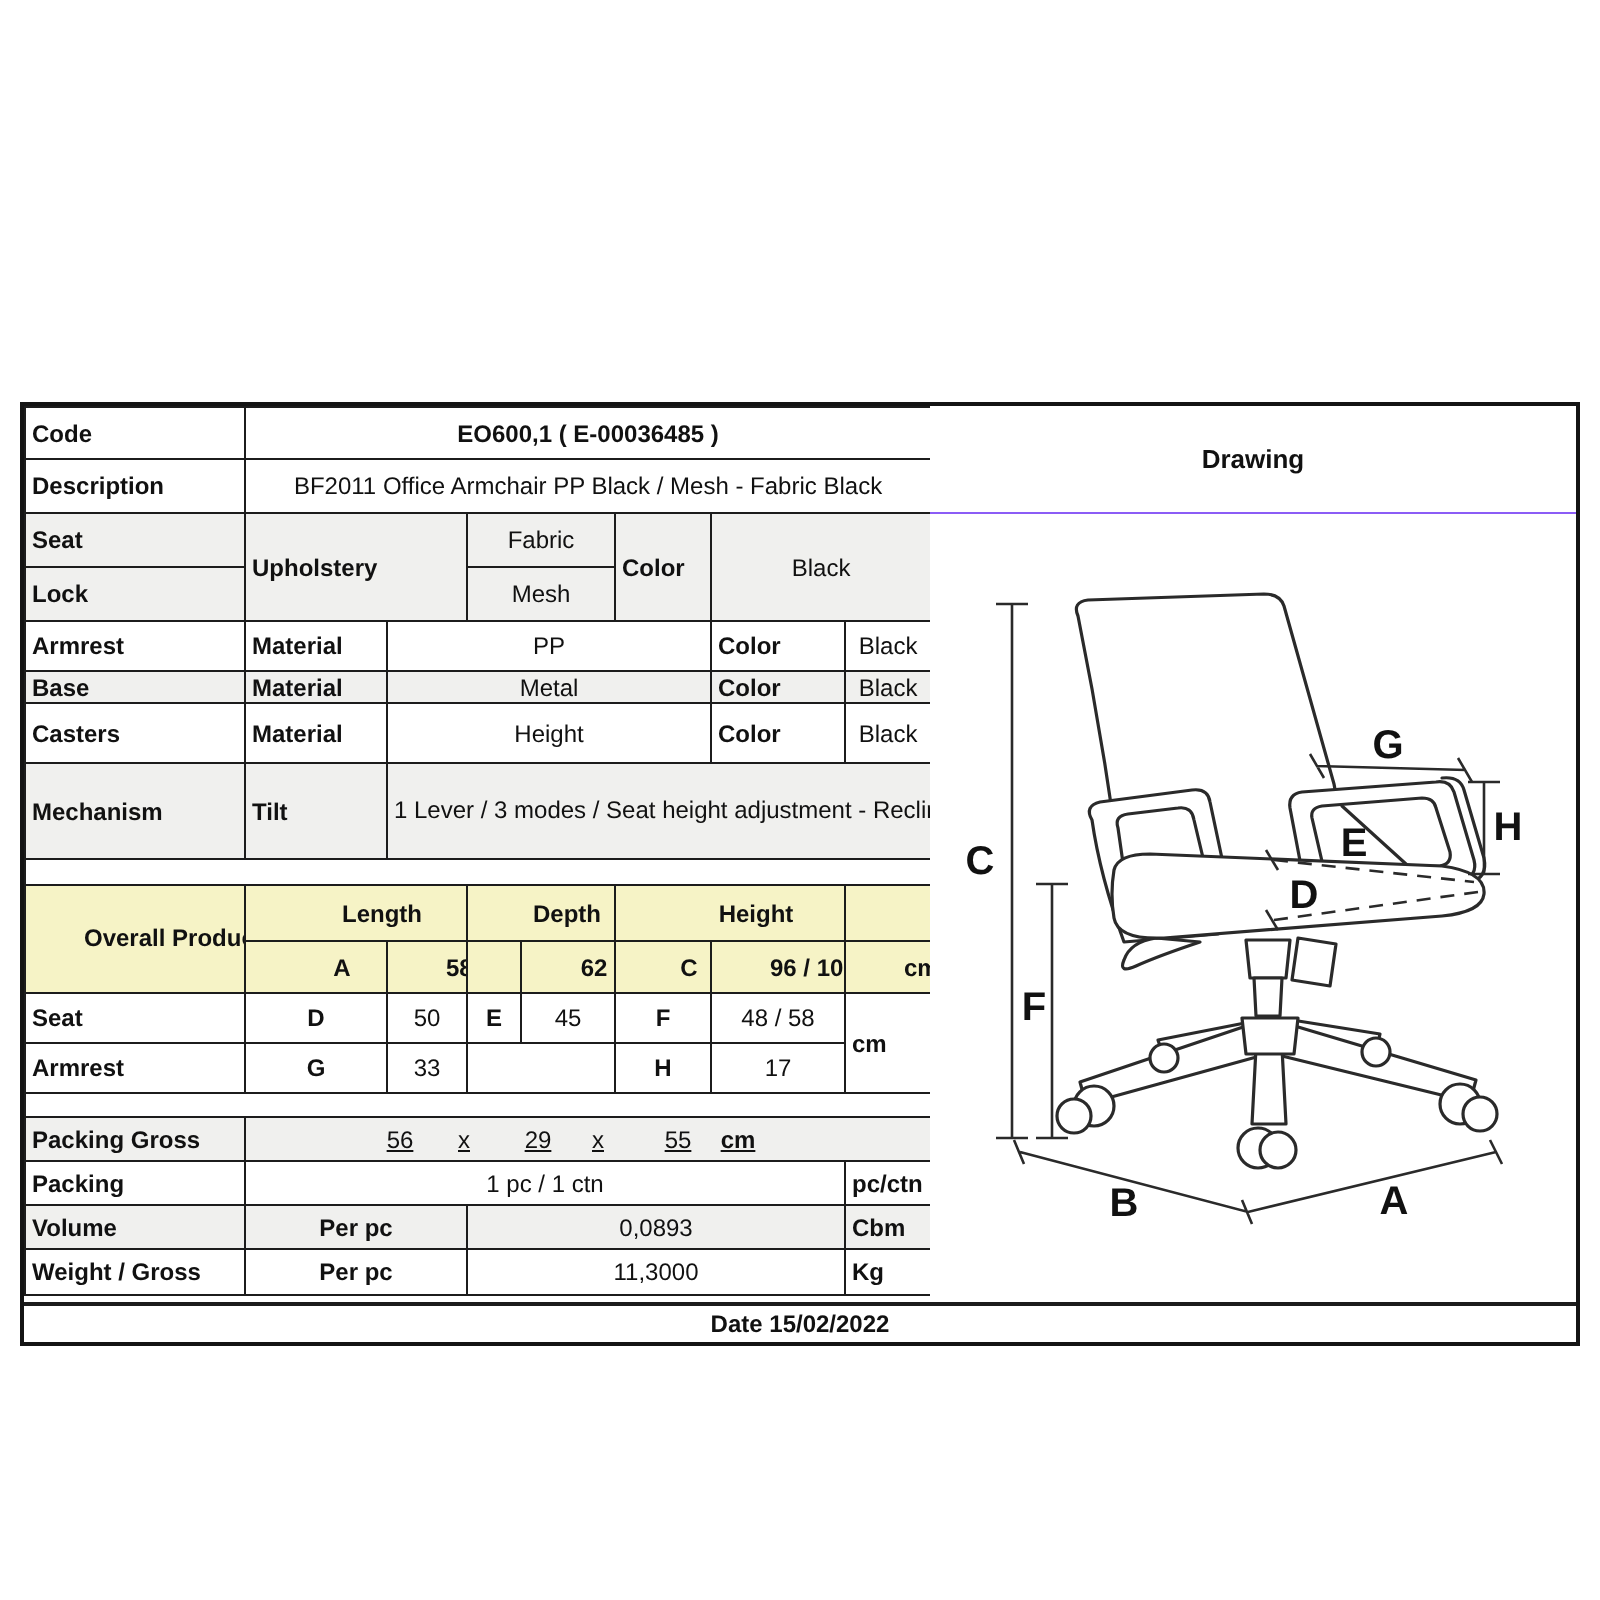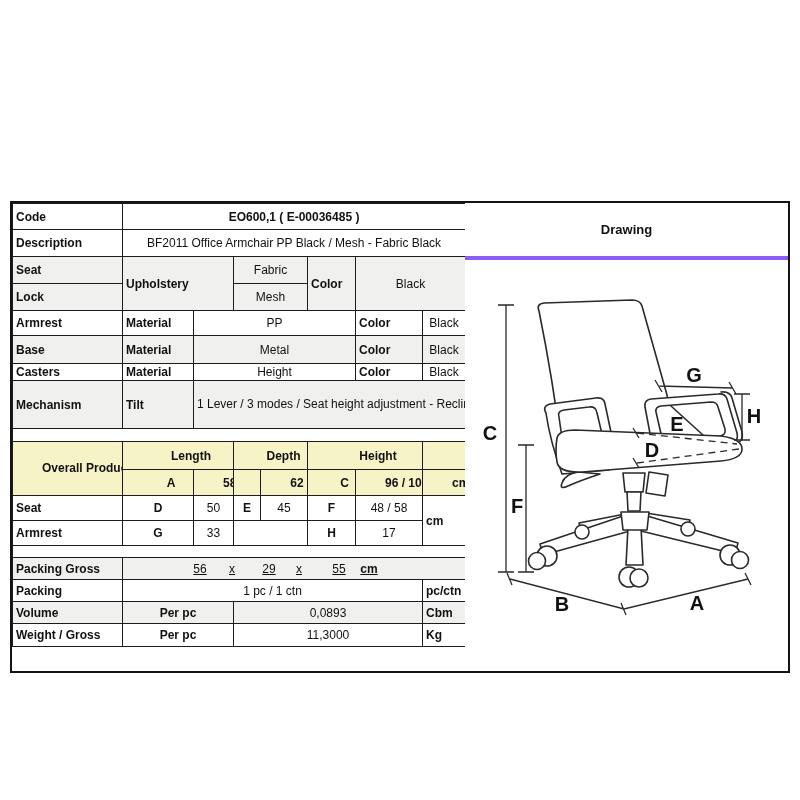--- a/index.html
+++ b/index.html
@@ -18,21 +18,21 @@
   td.pl{text-align:left;padding-left:5px;}
   td.small{font-size:11px;}
   tr.gray td{background:#f0f0ee;}
   tr.yellow td{background:#f6f3c6;padding-left:29px;}
   td.wrap{white-space:normal;line-height:1.28;text-align:center;padding:0 6px;}
   td.dims-cell{padding:0;}
   .dims{position:relative;height:20px;}
   .dims span{position:absolute;top:50%;transform:translate(-50%,-50%);font-size:12px;text-decoration:underline;}
   .dims span.b{font-weight:bold;}
   .draw-area{position:absolute;left:453px;top:0;width:323px;height:448px;background:#fff;}
-  .draw-head{height:53px;border-bottom:4px solid #8b5cf6;display:flex;align-items:center;
+  .draw-head{height:53px;border-bottom:1px solid #8b5cf6;display:flex;align-items:center;
              justify-content:center;font-weight:bold;font-size:13px;}
   .date-bar{position:absolute;left:0;top:448px;width:776px;height:18px;
             border-top:2px solid #1c1c1c;text-align:center;font-weight:bold;
             font-size:12px;line-height:18px;background:#fff;}
   svg text{font-family:"Liberation Sans",sans-serif;}
 </style>
 </head>
 <body>
 
 <div class="page">
@@ -71,28 +71,28 @@
         <td class="b pl">Lock</td>
         <td colspan="2" class="c">Mesh</td>
       </tr>
       <tr style="height:25px">
         <td class="b pl">Armrest</td>
         <td class="b pl">Material</td>
         <td colspan="4" class="c">PP</td>
         <td class="b pl">Color</td>
         <td class="c">Black</td>
       </tr>
-      <tr style="height:28px" class="gray">
+      <tr style="height:16px" class="gray">
         <td class="b pl">Base</td>
         <td class="b pl">Material</td>
         <td colspan="4" class="c">Metal</td>
         <td class="b pl">Color</td>
         <td class="c">Black</td>
       </tr>
-      <tr style="height:17px">
+      <tr style="height:30px">
         <td class="b pl">Casters</td>
         <td class="b pl">Material</td>
         <td colspan="4" class="c">Height</td>
         <td class="b pl">Color</td>
         <td class="c">Black</td>
       </tr>
       <tr style="height:48px" class="gray">
         <td class="b pl">Mechanism</td>
         <td class="b pl">Tilt</td>
         <td colspan="6" class="wrap">1 Lever / 3 modes / Seat height adjustment - Reclining with body weight - Lock in the upright position</td>
@@ -222,15 +222,16 @@
           <text x="229" y="122">G</text>
           <text x="289" y="163">H</text>
           <text x="212" y="171">E</text>
           <text x="187" y="197">D</text>
           <text x="97" y="351">B</text>
           <text x="232" y="350">A</text>
         </g>
       </svg>
     </div>
 
+    <div class="date-bar">Date 15/02/2022</div>
   </div>
 
 </div>
 
 </body></html>

